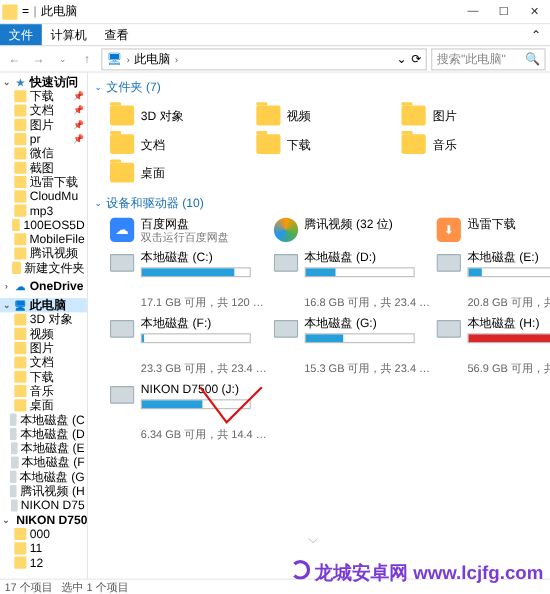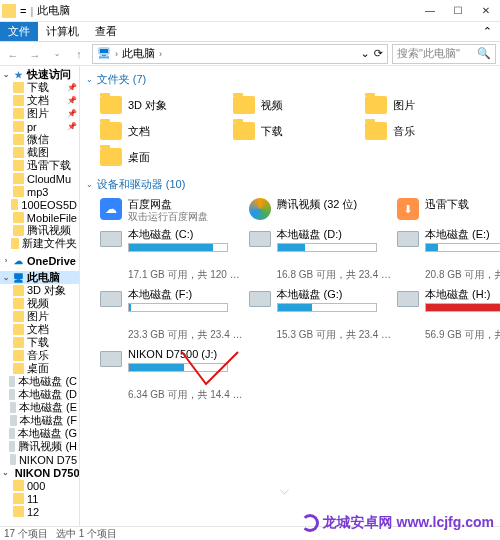--- a/index.html
+++ b/index.html
@@ -45,21 +45,21 @@
   .dev-ic { width:22px; height:22px; display:flex; align-items:center; justify-content:center; flex-shrink:0; }
   .disk-large { width:22px; height:16px; background:#cfd8dc; border-radius:1px; border:1px solid #9fb0b8; }
   .dev-texts { display:flex; flex-direction:column; gap:1px; }
   .dev-name { font-size:11px; line-height:12px; }
   .dev-sub { font-size:10px; color:#777; line-height:11px; }
   .bar-out { width:100%; max-width:100px; height:9px; border:1px solid #bcbcbc; margin-top:2px; background:#fff; }
   .bar-in { height:100%; background:#26a0da; }
   .bar-in.warn { background:#da2626; }
   .dev-stat { font-size:10px; color:#666; margin-top:15px; white-space:nowrap; overflow:hidden; text-overflow:ellipsis; }
   .statusbar { height:14px; border-top:1px solid #e5e5e5; font-size:10px; color:#555; padding:0 4px; display:flex; align-items:center; white-space:nowrap; overflow:hidden; }
-  .watermark { position:absolute; right:6px; bottom:8px; display:flex; align-items:center; gap:4px; font-size:14px; font-weight:600; color:#7a3bd4; pointer-events:none; }
+  .watermark { position:absolute; right:6px; bottom:8px; display:flex; gap:4px; font-size:17px; font-weight:600; color:#7a3bd4; pointer-events:none; }
   .wm-ic { width:18px; height:18px; border:3px solid #7a3bd4; border-left-color:transparent; border-radius:50%; }
   .red-check { position:absolute; left:180px; top:350px; pointer-events:none; }
   .chv-expand { position:absolute; left:280px; top:483px; color:#bbb; font-size:12px; pointer-events:none; }
 </style>
 </head>
 <body>
 
 <div class="titlebar">
   <span class="icon-folder"></span>
   <span class="title-txt">=</span>

